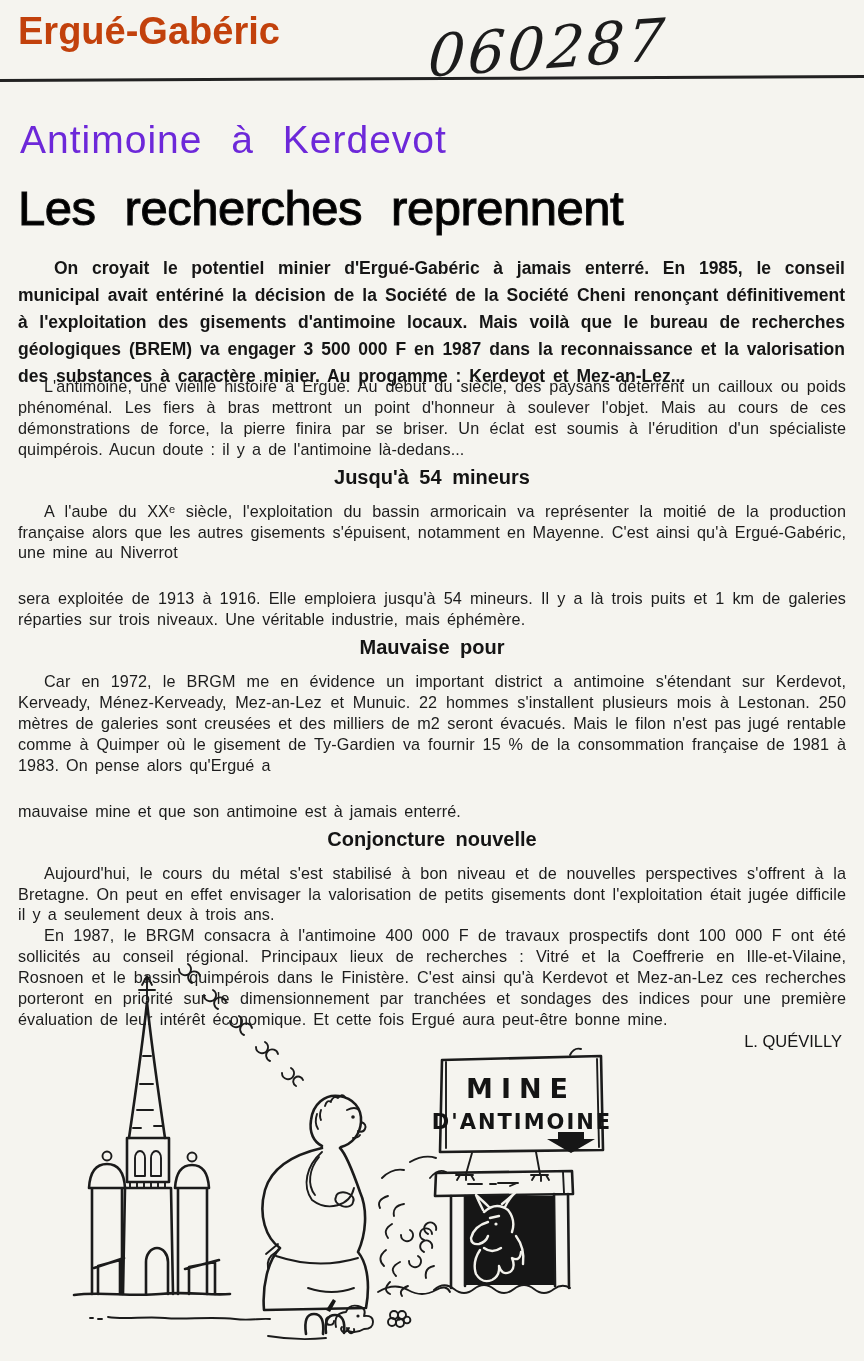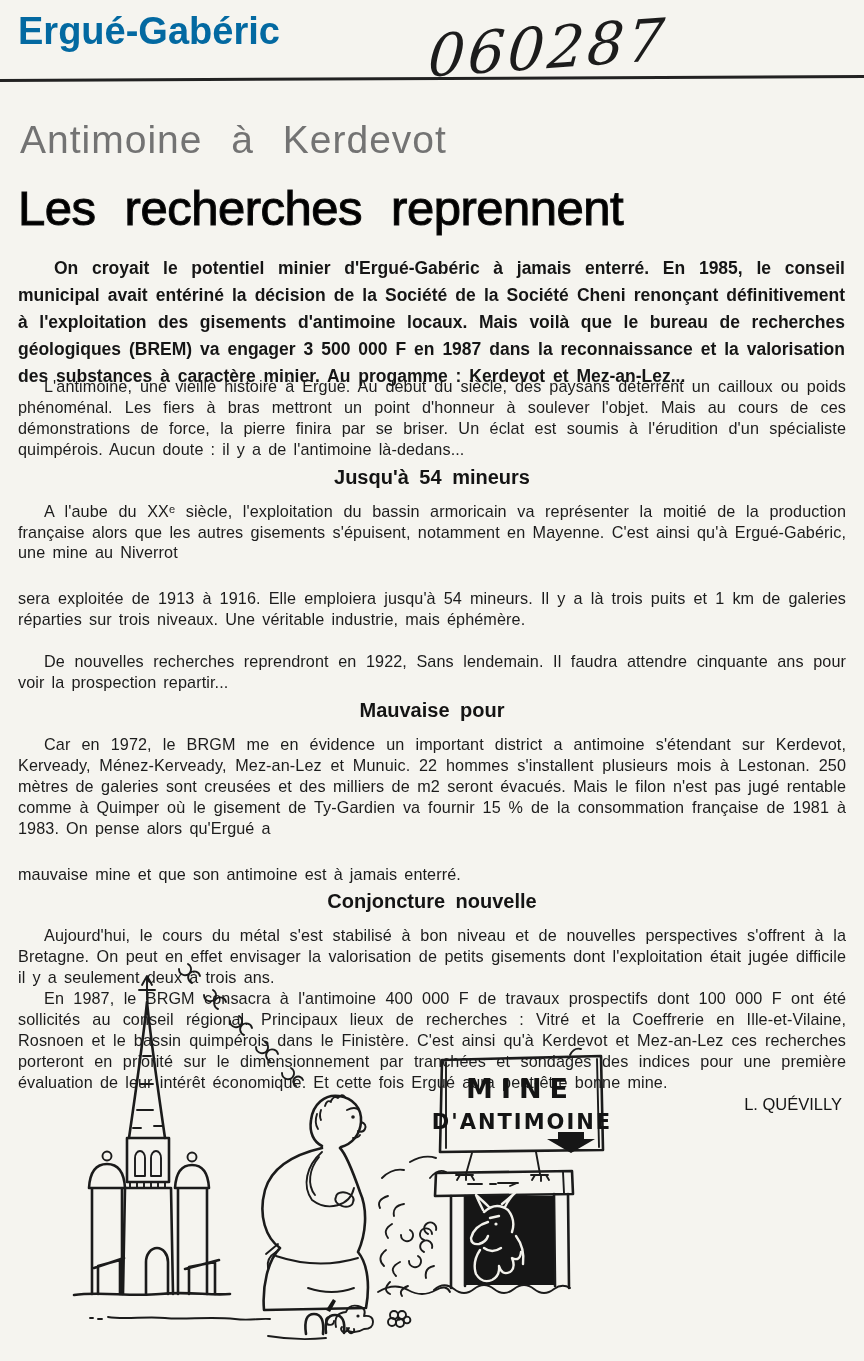--- a/index.html
+++ b/index.html
@@ -10,41 +10,41 @@
     margin:0 auto;
     background:#f5f4ef;
     color:#1a1a1a;
     font-family:"Liberation Sans", sans-serif;
     overflow:hidden;
   }
   
   .region{
     position:absolute;left:18px;top:10px;
     font-size:38px;font-weight:700;letter-spacing:0;
-    color:#0369a1;
+    color:#c2410c;
   }
   .handwritten{
     position:absolute;left:428px;top:14px;
     font-family:"DejaVu Serif", serif;
     font-style:italic;
     font-size:58px;
     letter-spacing:3px;
     color:#1c1c1c;
     transform:rotate(-4deg) skewX(-8deg);
     z-index:3;
   }
   .rule{
     position:absolute;left:0;top:77px;width:864px;height:2.5px;
     background:#222;transform:rotate(-0.25deg);
   }
   
   .kicker{
     position:absolute;left:20px;top:118px;
     font-size:39px;font-weight:400;word-spacing:17px;letter-spacing:1px;
-    color:#737373;
+    color:#6d28d9;
   }
   .headline{
     position:absolute;left:18px;top:180px;
     font-size:49px;font-weight:400;word-spacing:16px;letter-spacing:-0.5px;
     color:#000000;
     -webkit-text-stroke:1.1px #111;
   }
   
   .lead{
     position:absolute;left:18px;top:255px;width:827px;
@@ -102,21 +102,20 @@
   <p class="lead">On croyait le potentiel minier d'Ergué-Gabéric à jamais enterré. En 1985, le conseil municipal avait entériné la décision de la Société de la Société Cheni renonçant définitivement à l'exploitation des gisements d'antimoine locaux. Mais voilà que le bureau de recherches géologiques (BREM) va engager 3 500 000 F en 1987 dans la reconnaissance et la valorisation des substances à caractère minier. Au progamme : Kerdevot et Mez-an-Lez...</p>
 
   <div class="columns">
     <div class="col">
       <p>L'antimoine, une vieille histoire à Ergué. Au début du siècle, des paysans déterrent un cailloux ou poids phénoménal. Les fiers à bras mettront un point d'honneur à soulever l'objet. Mais au cours de ces démonstrations de force, la pierre finira par se briser. Un éclat est soumis à l'érudition d'un spécialiste quimpérois. Aucun doute : il y a de l'antimoine là-dedans...</p>
       <h4>Jusqu'à 54 mineurs</h4>
       <p>A l'aube du XXᵉ siècle, l'exploitation du bassin armoricain va représenter la moitié de la production française alors que les autres gisements s'épuisent, notamment en Mayenne. C'est ainsi qu'à Ergué-Gabéric, une mine au Niverrot</p>
     </div>
     <div class="col">
       <p class="cont">sera exploitée de 1913 à 1916. Elle emploiera jusqu'à 54 mineurs. Il y a là trois puits et 1 km de galeries réparties sur trois niveaux. Une véritable industrie, mais éphémère.</p>
-      <p class="gap">De nouvelles recherches reprendront en 1922, Sans lendemain. Il faudra attendre cinquante ans pour voir la prospection repartir...</p>
       <h4>Mauvaise pour</h4>
       <p>Car en 1972, le BRGM me en évidence un important district a antimoine s'étendant sur Kerdevot, Kerveady, Ménez-Kerveady, Mez-an-Lez et Munuic. 22 hommes s'installent plusieurs mois à Lestonan. 250 mètres de galeries sont creusées et des milliers de m2 seront évacués. Mais le filon n'est pas jugé rentable comme à Quimper où le gisement de Ty-Gardien va fournir 15 % de la consommation française de 1981 à 1983. On pense alors qu'Ergué a</p>
     </div>
     <div class="col">
       <p class="cont">mauvaise mine et que son antimoine est à jamais enterré.</p>
       <h4>Conjoncture nouvelle</h4>
       <p>Aujourd'hui, le cours du métal s'est stabilisé à bon niveau et de nouvelles perspectives s'offrent à la Bretagne. On peut en effet envisager la valorisation de petits gisements dont l'exploitation était jugée difficile il y a seulement deux à trois ans.</p>
       <p>En 1987, le BRGM consacra à l'antimoine 400 000 F de travaux prospectifs dont 100 000 F ont été sollicités au conseil régional. Principaux lieux de recherches : Vitré et la Coeffrerie en Ille-et-Vilaine, Rosnoen et le bassin quimpérois dans le Finistère. C'est ainsi qu'à Kerdevot et Mez-an-Lez ces recherches porteront en priorité sur le dimensionnement par tranchées et sondages des indices pour une première évaluation de leur intérêt économique. Et cette fois Ergué aura peut-être bonne mine.</p>
       <div class="byline">L. QUÉVILLY</div>
     </div>

